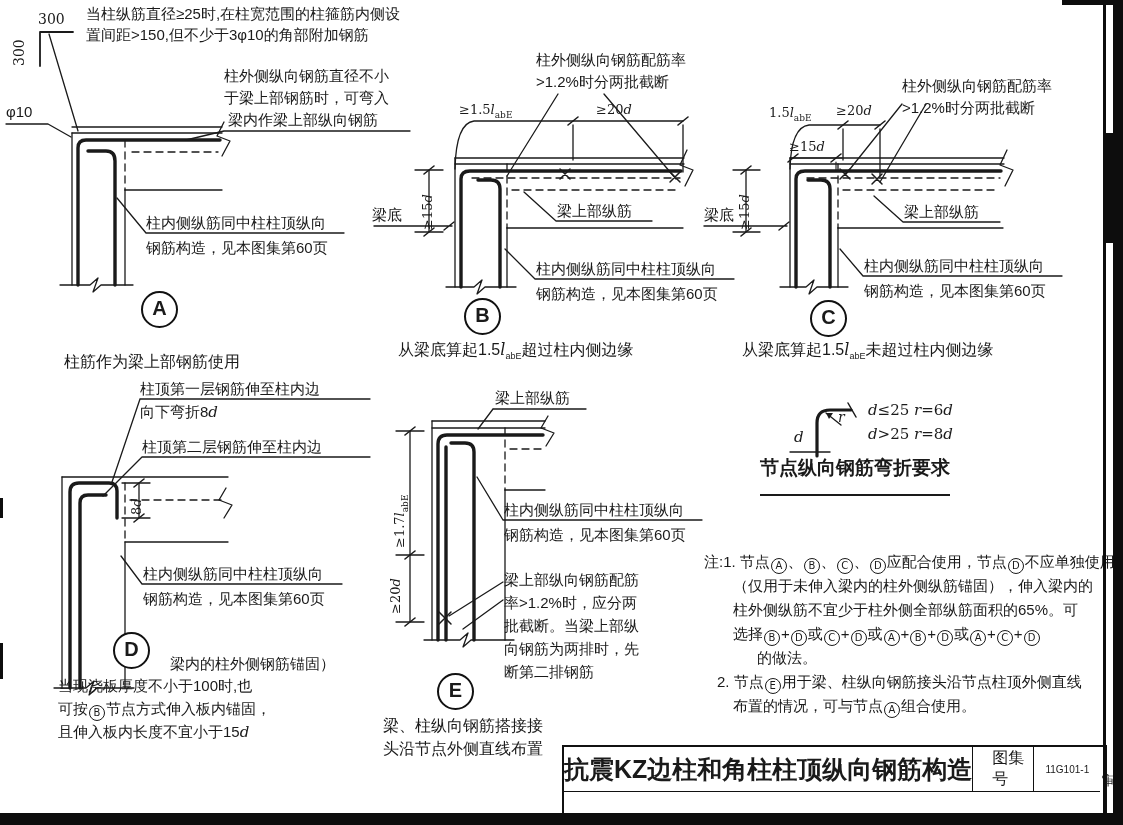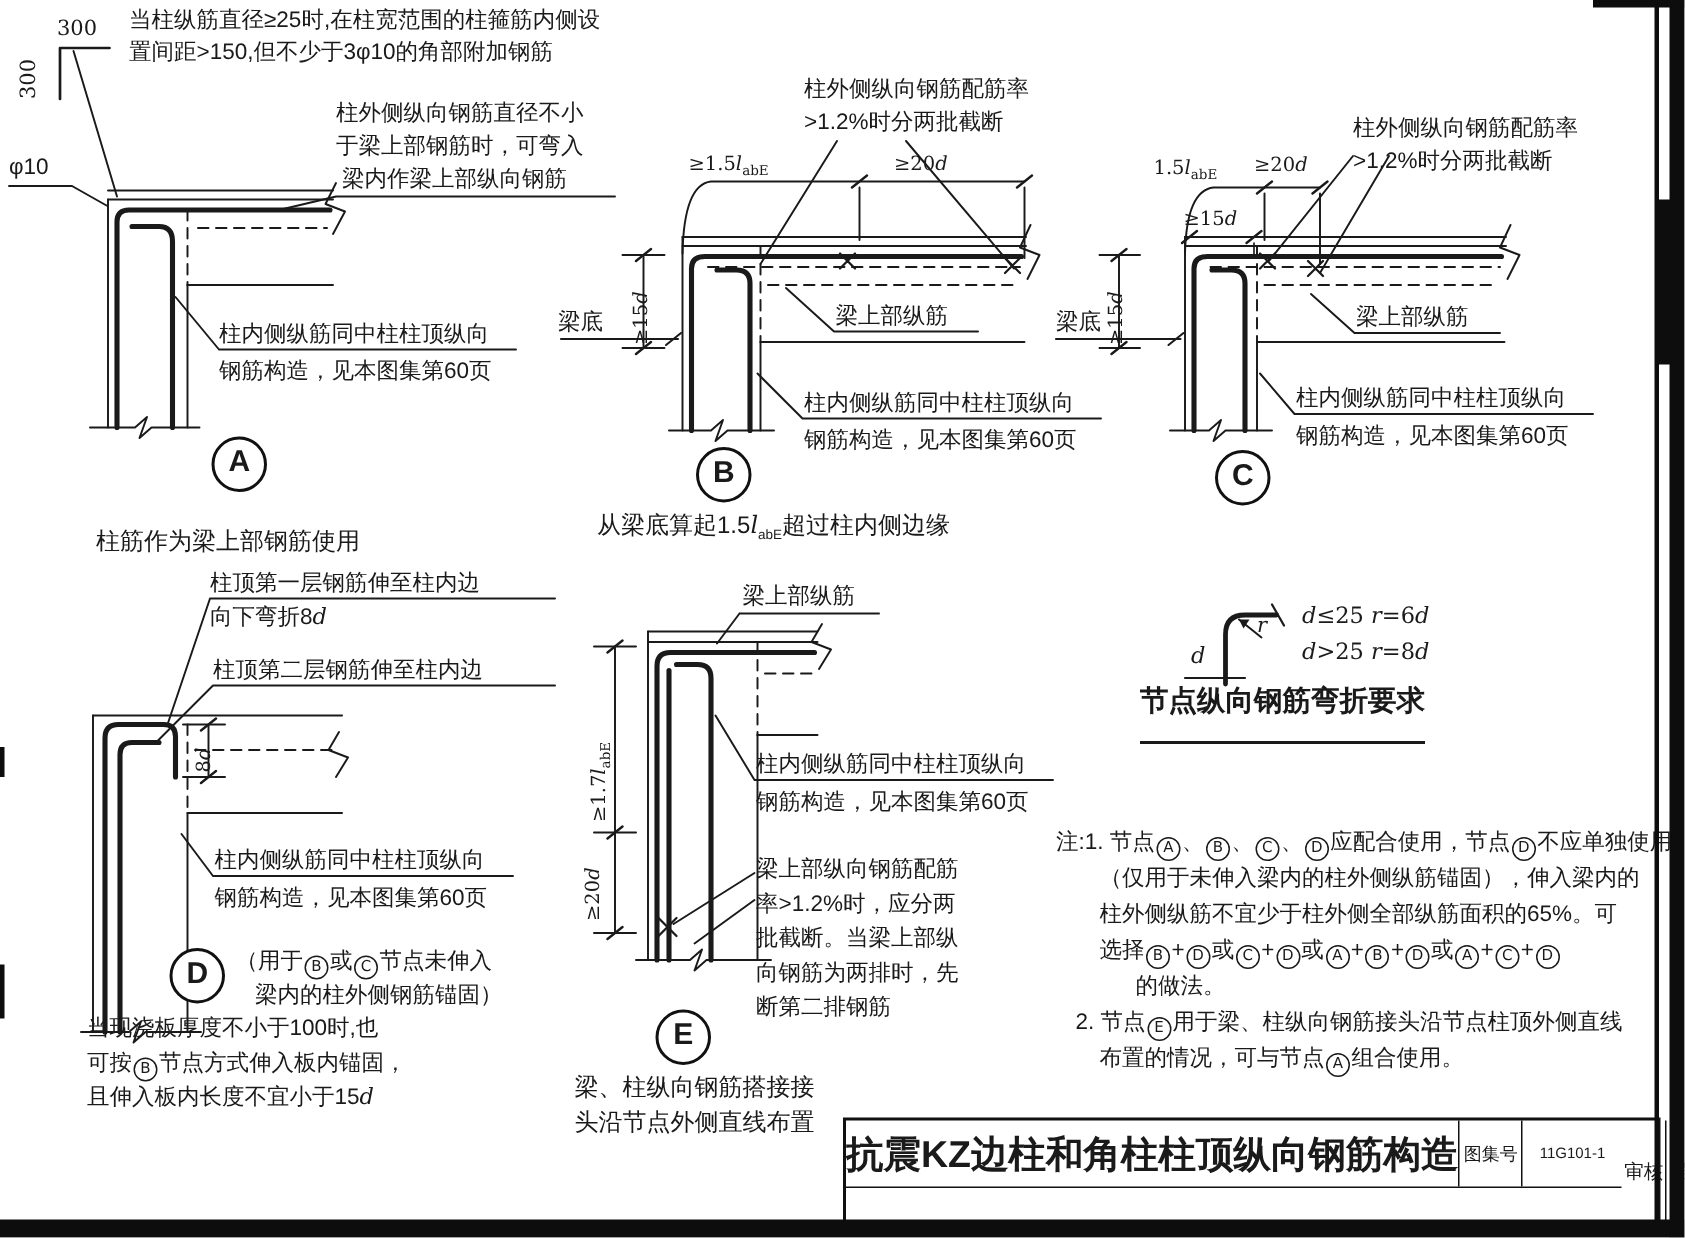--- a/index.html
+++ b/index.html
@@ -17,21 +17,21 @@
   .node{position:absolute;width:33px;height:33px;border:2.6px solid #111;border-radius:50%;
         text-align:center;line-height:30px;font-size:20px;font-weight:bold;background:#fff;z-index:3;}
   .bend-title{font-size:19px;font-weight:bold;border-bottom:2.2px solid #1a1a1a;padding-bottom:17px;}
   .note-line{font-size:15px;}
   
   .tblock{position:absolute;left:562px;top:745px;width:545px;height:71px;border:2.5px solid #111;
           box-sizing:border-box;background:#fff;display:flex;flex-direction:row;z-index:4;}
   .t-row1{display:flex;height:44px;border-bottom:1.6px solid #111;}
   .t-title{flex:1;display:flex;align-items:center;justify-content:center;font-size:25px;font-weight:bold;
            border-right:1.6px solid #111;letter-spacing:0px;white-space:nowrap;}
-  .t-al{width:41px;display:flex;align-items:center;justify-content:center;font-size:12px;border-right:1.6px solid #111;}
+  .t-al{width:41px;display:flex;align-items:center;justify-content:center;font-size:16px;border-right:1.6px solid #111;margin-left:19px;}
   .t-an{width:66px;display:flex;align-items:center;justify-content:center;font-size:10px;font-family:Liberation Sans, sans-serif;}
   .t-row2{display:flex;flex:1;}
   .t-row2 .cell{display:flex;align-items:center;justify-content:center;font-size:13px;
                 border-right:1.4px solid #111;box-sizing:border-box;overflow:hidden;white-space:nowrap;}
   .t-row2 .cell:last-child{border-right:none;}
   .sig{font-family:"DejaVu Serif",serif;font-style:italic;transform:skewX(-10deg) rotate(-3deg);font-size:14px;}
   .artifact{position:absolute;background:#0d0d0d;z-index:5;}
 </style>
 </head>
 <body>
@@ -202,29 +202,29 @@
   <div class="lb" style="left:902px;top:98px;">&gt;1.2%时分两批截断</div>
   <div class="lb dim" style="left:769px;top:103px;"><span>1.5</span><span class="it">l</span><sub>abE</sub></div>
   <div class="lb dim" style="left:836px;top:101px;"><span>≥20</span><span class="it">d</span></div>
   <div class="lb dim" style="left:789px;top:137px;"><span>≥15</span><span class="it">d</span></div>
   <div class="lb dim rot" style="left:735px;top:230px;"><span>≥15</span><span class="it">d</span></div>
   <div class="lb" style="left:704px;top:205px;">梁底</div>
   <div class="lb" style="left:904px;top:202px;">梁上部纵筋</div>
   <div class="lb" style="left:864px;top:256px;">柱内侧纵筋同中柱柱顶纵向</div>
   <div class="lb" style="left:864px;top:281px;">钢筋构造，见本图集第60页</div>
   <div class="node" style="left:810px;top:300px;">C</div>
+  <div class="lb cap" style="left:742px;top:340px;"><span>从梁底算起1.5</span><span class="it">l</span><sub>abE</sub><span>未超过柱内侧边缘</span></div>
 
   <div class="lb" style="left:140px;top:379px;">柱顶第一层钢筋伸至柱内边</div>
   <div class="lb" style="left:140px;top:402px;"><span>向下弯折8</span><span class="it">d</span></div>
   <div class="lb" style="left:142px;top:437px;">柱顶第二层钢筋伸至柱内边</div>
   <div class="lb dim rot" style="left:127px;top:515px;"><span>8</span><span class="it">d</span></div>
   <div class="lb" style="left:143px;top:564px;">柱内侧纵筋同中柱柱顶纵向</div>
   <div class="lb" style="left:143px;top:589px;">钢筋构造，见本图集第60页</div>
   <div class="node" style="left:113px;top:632px;">D</div>
-  <div class="lb" style="left:157px;top:631px;"><span>（用于</span><span class="circ">B</span><span>或</span><span class="circ">C</span><span>节点未伸入</span></div>
   <div class="lb" style="left:170px;top:654px;"><span>梁内的柱外侧钢筋锚固）</span></div>
   <div class="lb" style="left:58px;top:676px;"><span>当现浇板厚度不小于100时,也</span></div>
   <div class="lb" style="left:58px;top:699px;"><span>可按</span><span class="circ">B</span><span>节点方式伸入板内锚固，</span></div>
   <div class="lb" style="left:58px;top:722px;"><span>且伸入板内长度不宜小于15</span><span class="it">d</span></div>
 
   <div class="lb" style="left:495px;top:388px;">梁上部纵筋</div>
   <div class="lb dim rot" style="left:390px;top:548px;"><span>≥1.7</span><span class="it">l</span><sub>abE</sub></div>
   <div class="lb dim rot" style="left:386px;top:614px;"><span>≥20</span><span class="it">d</span></div>
   <div class="lb" style="left:504px;top:500px;">柱内侧纵筋同中柱柱顶纵向</div>
   <div class="lb" style="left:504px;top:525px;">钢筋构造，见本图集第60页</div>

